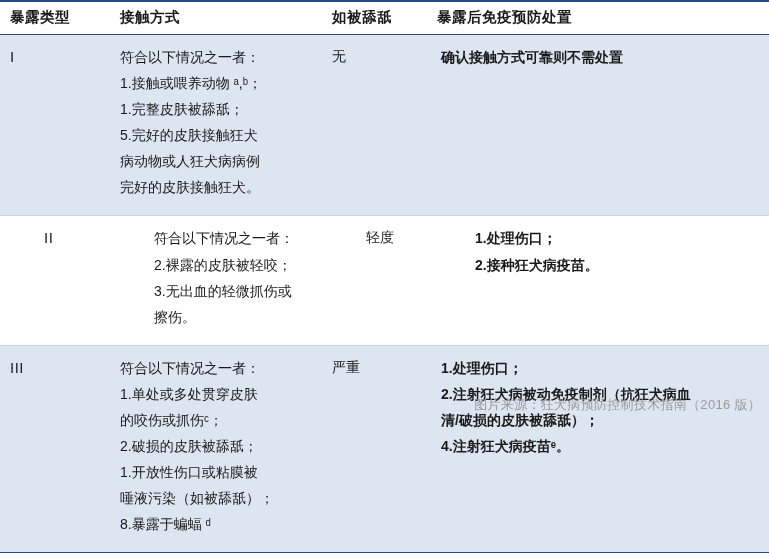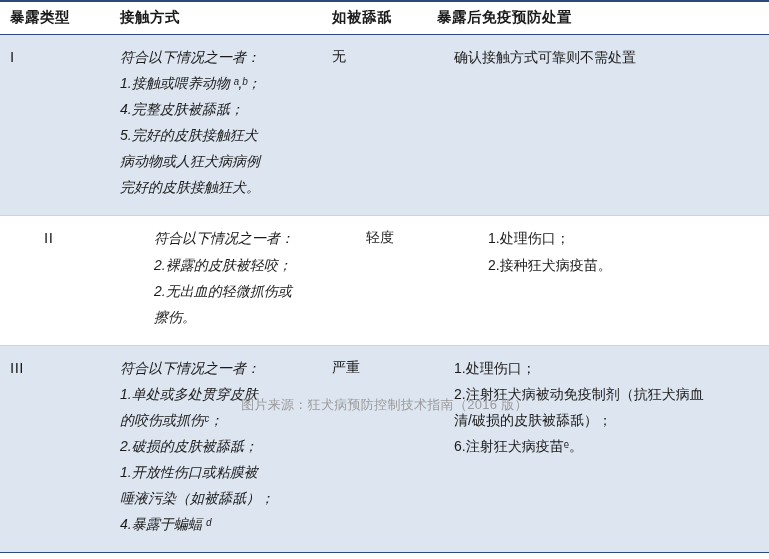--- a/index.html
+++ b/index.html
@@ -62,34 +62,34 @@
     border-bottom: 1.5px solid #2e4a7d;
   }
   .roman {
     font-size: 15px;
     letter-spacing: 0.5px;
     padding-top: 9px;
   }
   .cell-lines p {
     margin: 0 0 2px 0;
     padding: 0;
-    font-style: italic;
   }
   .level-cell {
     padding-top: 9px;
   }
   .measure-cell p {
-    margin: 0 0 2px 17px;
+    margin: 0 0 2px 4px;
+    font-weight: bold;
   }
   .source-note {
     position: absolute;
     left: 0;
-    right: 0;
+    right: 8px;
     bottom: 9px;
-    text-align: center;
+    text-align: right;
     font-size: 13px;
     color: #9a9a9a;
     letter-spacing: 0.3px;
   }
 </style>
 </head>
 <body>
 
 <div class="page">
 
@@ -108,63 +108,63 @@
         <th>暴露后免疫预防处置</th>
       </tr>
     </thead>
     <tbody>
 
       <tr class="band-shaded">
         <td class="roman">I</td>
         <td class="cell-lines">
           <p>符合以下情况之一者：</p>
           <p>1.接触或喂养动物 ᵃ,ᵇ；</p>
-          <p>4.完整皮肤被舔舐；</p>
+          <p>1.完整皮肤被舔舐；</p>
           <p>5.完好的皮肤接触狂犬</p>
           <p>病动物或人狂犬病病例</p>
           <p>完好的皮肤接触狂犬。</p>
         </td>
         <td class="level-cell">无</td>
         <td class="measure-cell">
           <p>确认接触方式可靠则不需处置</p>
         </td>
       </tr>
 
       <tr class="band-plain">
         <td class="roman">II</td>
         <td class="cell-lines">
           <p>符合以下情况之一者：</p>
           <p>2.裸露的皮肤被轻咬；</p>
-          <p>2.无出血的轻微抓伤或</p>
+          <p>3.无出血的轻微抓伤或</p>
           <p>擦伤。</p>
         </td>
         <td class="level-cell">轻度</td>
         <td class="measure-cell">
           <p>1.处理伤口；</p>
           <p>2.接种狂犬病疫苗。</p>
         </td>
       </tr>
 
       <tr class="band-shaded">
         <td class="roman">III</td>
         <td class="cell-lines">
           <p>符合以下情况之一者：</p>
           <p>1.单处或多处贯穿皮肤</p>
           <p>的咬伤或抓伤ᶜ；</p>
           <p>2.破损的皮肤被舔舐；</p>
           <p>1.开放性伤口或粘膜被</p>
           <p>唾液污染（如被舔舐）；</p>
-          <p>4.暴露于蝙蝠 ᵈ</p>
+          <p>8.暴露于蝙蝠 ᵈ</p>
         </td>
         <td class="level-cell">严重</td>
         <td class="measure-cell">
           <p>1.处理伤口；</p>
           <p>2.注射狂犬病被动免疫制剂（抗狂犬病血</p>
           <p>清/破损的皮肤被舔舐）；</p>
-          <p>6.注射狂犬病疫苗ᵉ。</p>
+          <p>4.注射狂犬病疫苗ᵉ。</p>
         </td>
       </tr>
 
     </tbody>
   </table>
 
   <div class="source-note">图片来源：狂犬病预防控制技术指南（2016 版）</div>
 
 </div>
 

